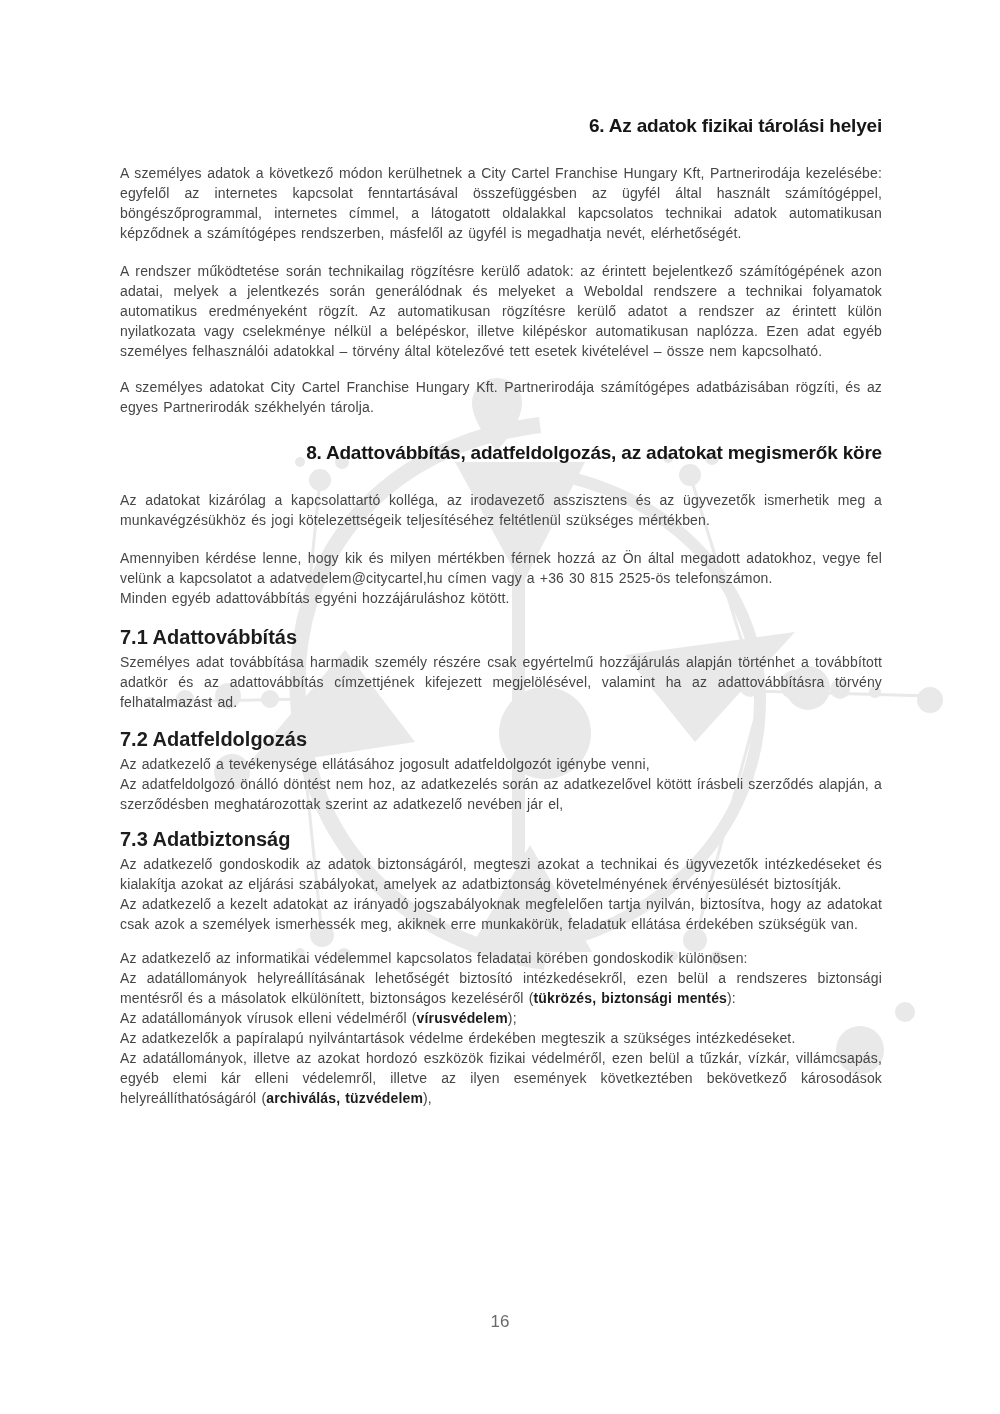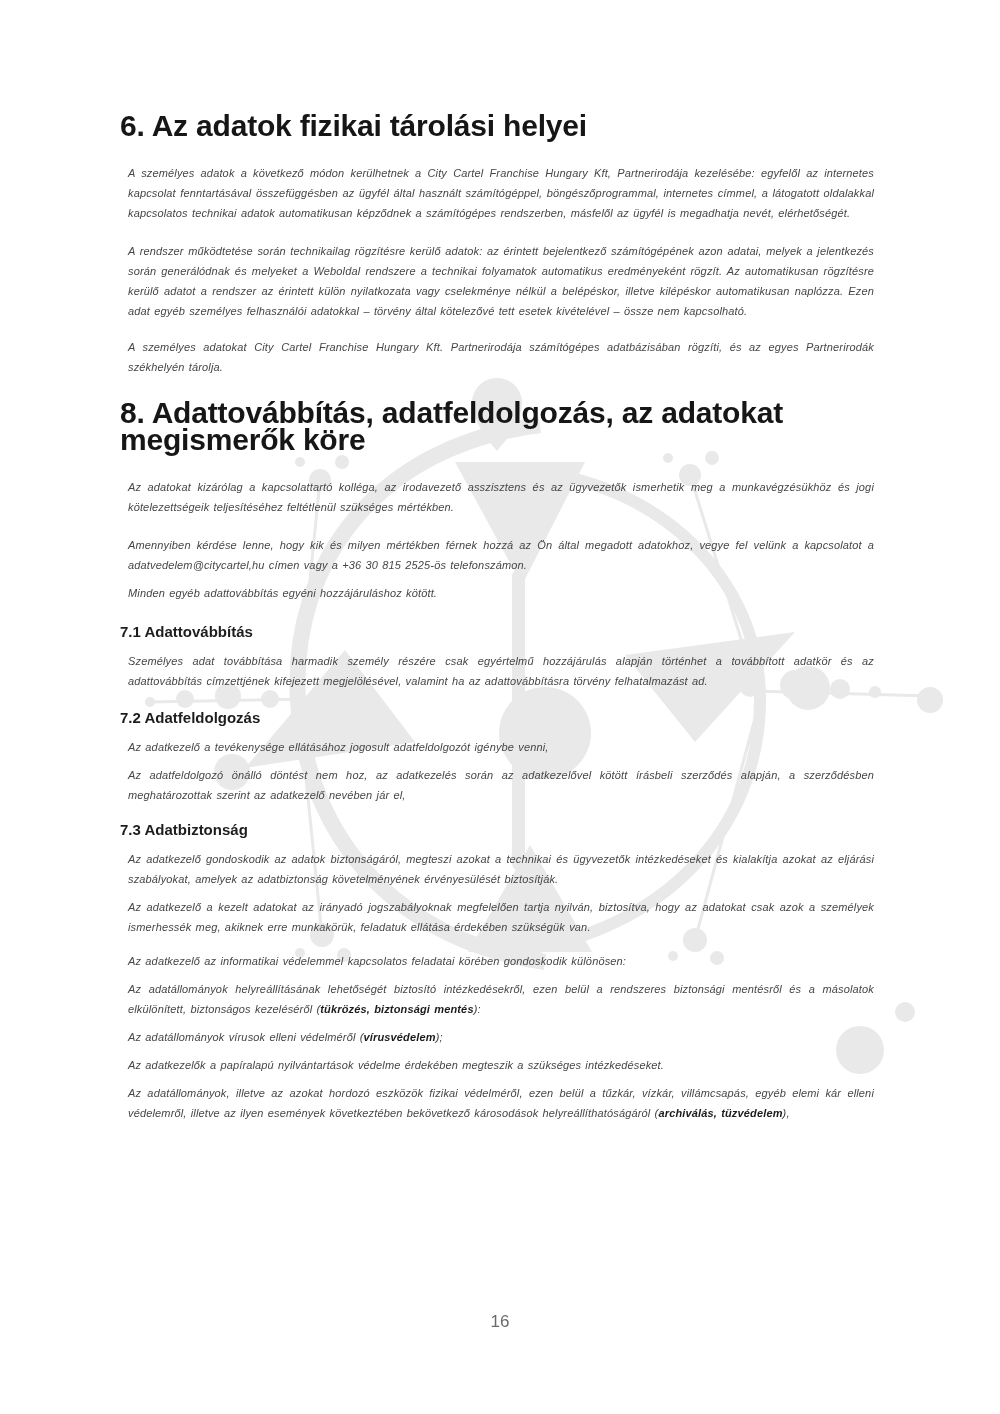--- a/index.html
+++ b/index.html
@@ -18,43 +18,43 @@
     pointer-events:none;
   }
   .content{
     position:absolute;
     left:120px;
     top:112px;
     width:762px;
     z-index:1;
   }
   .h-big{
-    font-size:30px;
+    font-size:19px;
     font-weight:bold;
     color:#161616;
     letter-spacing:-0.2px;
     margin:0 0 24px 0;
     line-height:27px;
+    text-align:right;
   }
   .h-sub{
-    font-size:15px;
+    font-size:20px;
     font-weight:bold;
     color:#1d1d1d;
     margin:0 0 4px 0;
     line-height:22px;
   }
   .body{
-    font-size:11px;
+    font-size:14px;
     line-height:20px;
     color:#464646;
     text-align:justify;
     letter-spacing:0.15px;
     word-spacing:1px;
-    margin:8px;
-    font-style:italic;
+    margin:0;
   }
   .body strong{color:#1c1c1c;}
   .mb22{margin-bottom:22px;}
   .mb18{margin-bottom:18px;}
   .mb16{margin-bottom:16px;}
   .mb14{margin-bottom:14px;}
   .mb0{margin-bottom:0;}
   .pagenum{
     position:absolute;
     top:1312px;

